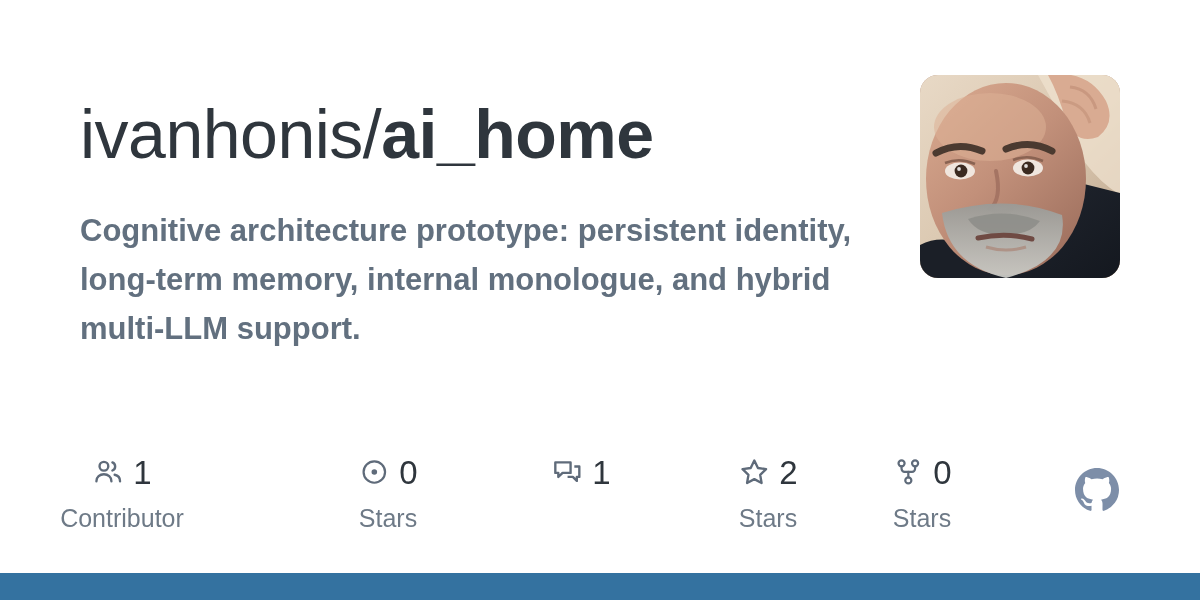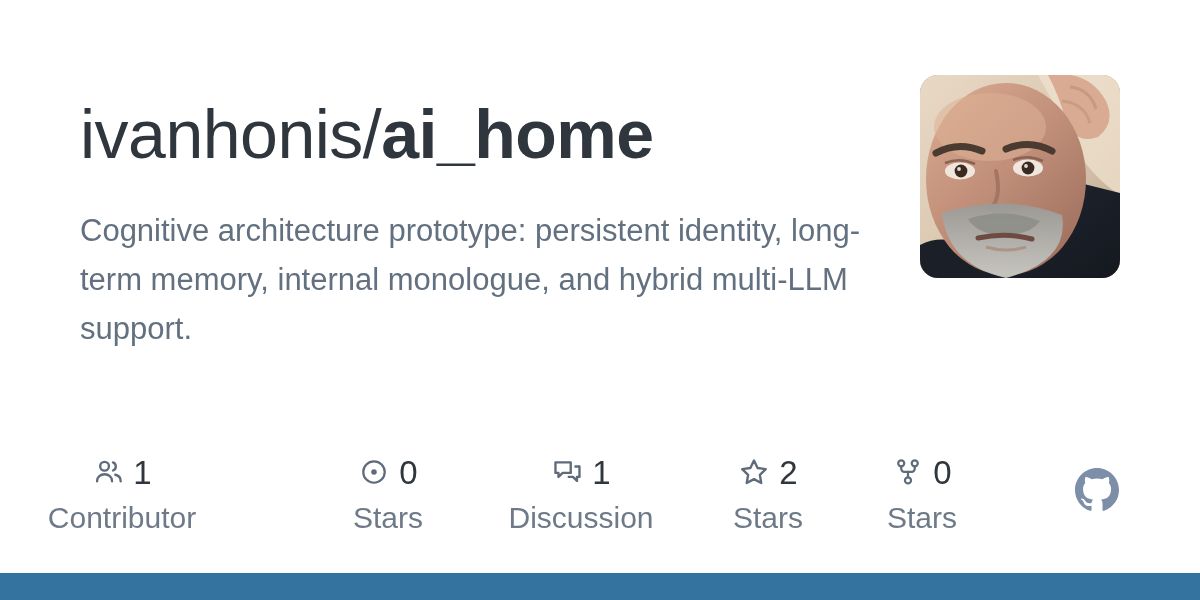--- a/index.html
+++ b/index.html
@@ -34,21 +34,21 @@
   }
   #repo-owner  { font-weight:400; }
   #repo-sep    { font-weight:400; }
   #repo-name   { font-weight:700; }
 
   #repo-description {
     margin-top:30px;
     font-size:31px;
     line-height:49px;
     color:#62707f;
-    font-weight:400;
+    font-weight:700;
     max-width:790px;
   }
 
   
   #avatar {
     position:absolute;
     left:920px;
     top:75px;
     width:200px;
     height:203px;
@@ -95,21 +95,21 @@
 
   .stat-count {
     font-size:33px;
     line-height:33px;
     color:#2f363d;
     font-weight:400;
   }
 
   .stat-label {
     margin-top:12px;
-    font-size:30px;
+    font-size:25px;
     line-height:28px;
     color:#6e7a87;
     font-weight:400;
     white-space:nowrap;
   }
 
   
   #stat-contributors { left:42px;  transform:translateX(-50%); }
   #stat-issues       { left:308px; transform:translateX(-50%); }
   #stat-discussions  { left:501px; transform:translateX(-50%); }
@@ -245,21 +245,20 @@
     <div class="stat" id="stat-discussions">
       <div class="stat-top">
         <span class="stat-icon">
           <svg width="30" height="30" viewBox="0 0 24 24" fill="none" stroke="currentColor" stroke-width="1.9" stroke-linejoin="round" aria-hidden="true">
             <path d="M2.4 4.3h12.2v8.4H8.2l-3.4 3.3v-3.3H2.4z"></path>
             <path d="M17.6 7.6h4v8.3h-2v3.2l-3.2-3.2h-4.2"></path>
           </svg>
         </span>
         <span class="stat-count">1</span>
       </div>
-      <div class="stat-label">Discussion</div>
     </div>
 
     <div class="stat" id="stat-stars">
       <div class="stat-top">
         <span class="stat-icon">
           <svg width="30" height="30" viewBox="0 0 24 24" fill="none" stroke="currentColor" stroke-width="1.9" stroke-linejoin="round" aria-hidden="true">
             <path d="M12 2.8l2.9 6 6.5.9-4.7 4.6 1.1 6.5L12 17.7l-5.8 3.1 1.1-6.5-4.7-4.6 6.5-.9z"></path>
           </svg>
         </span>
         <span class="stat-count">2</span>

